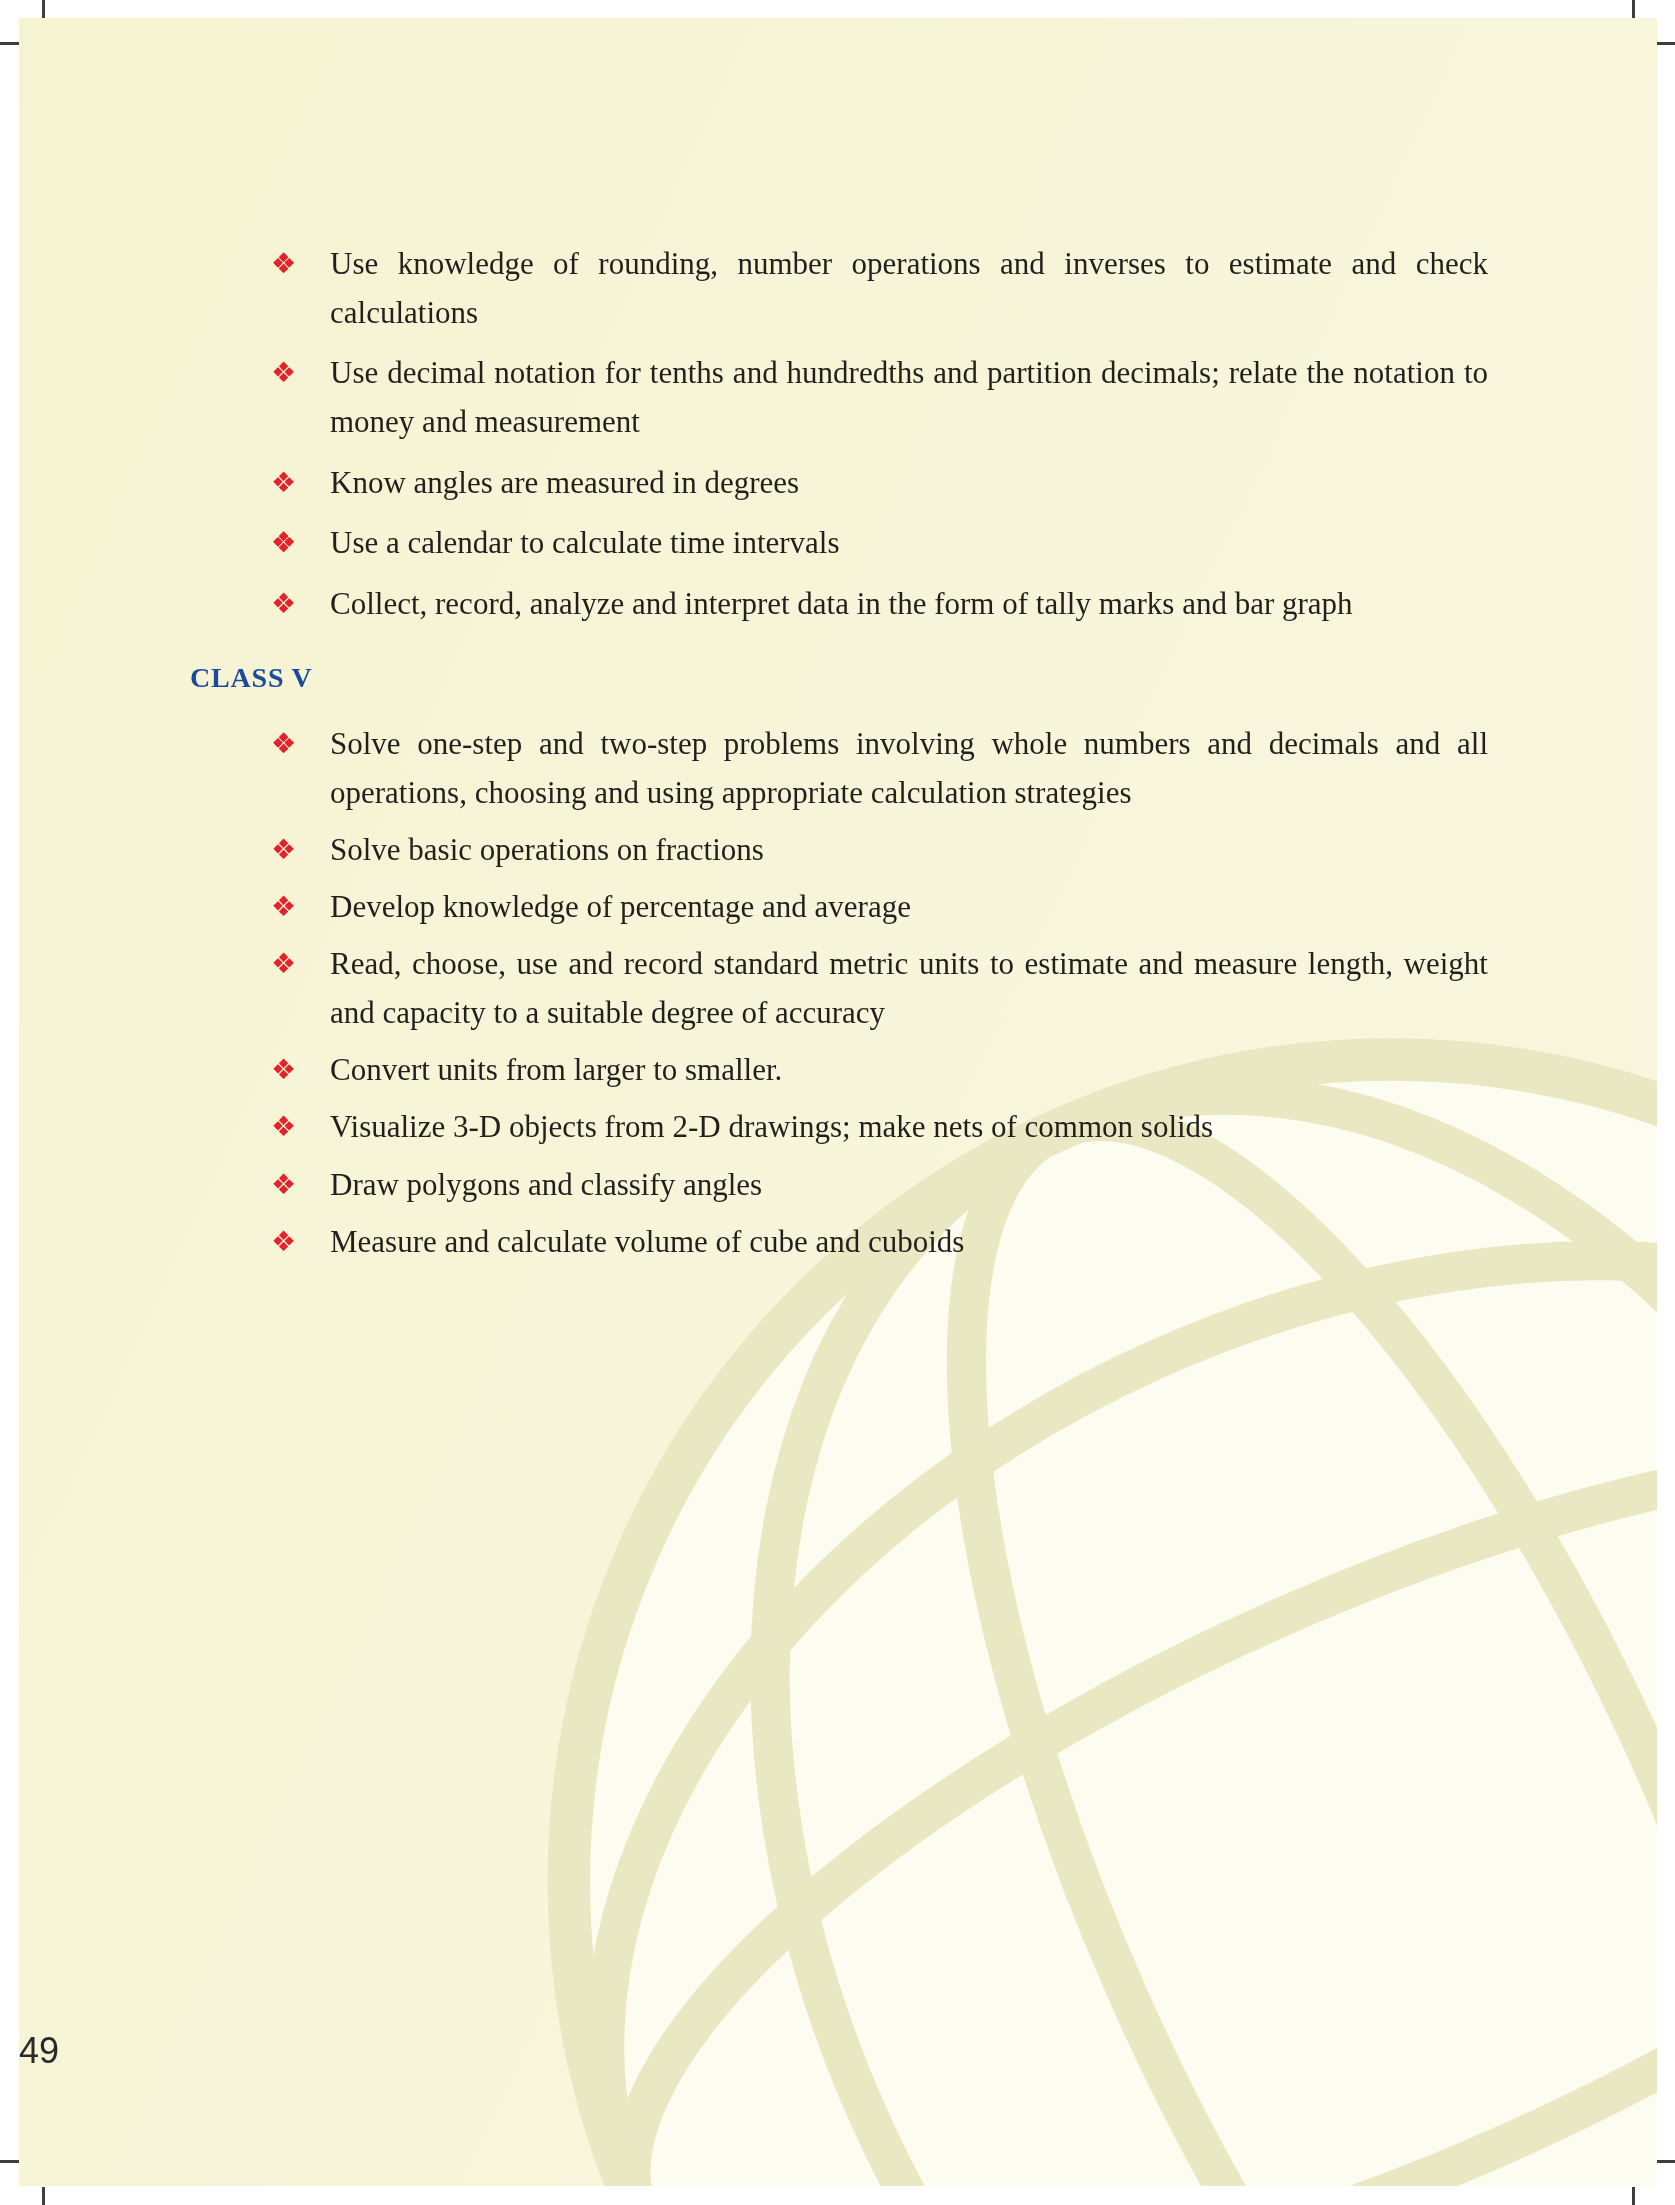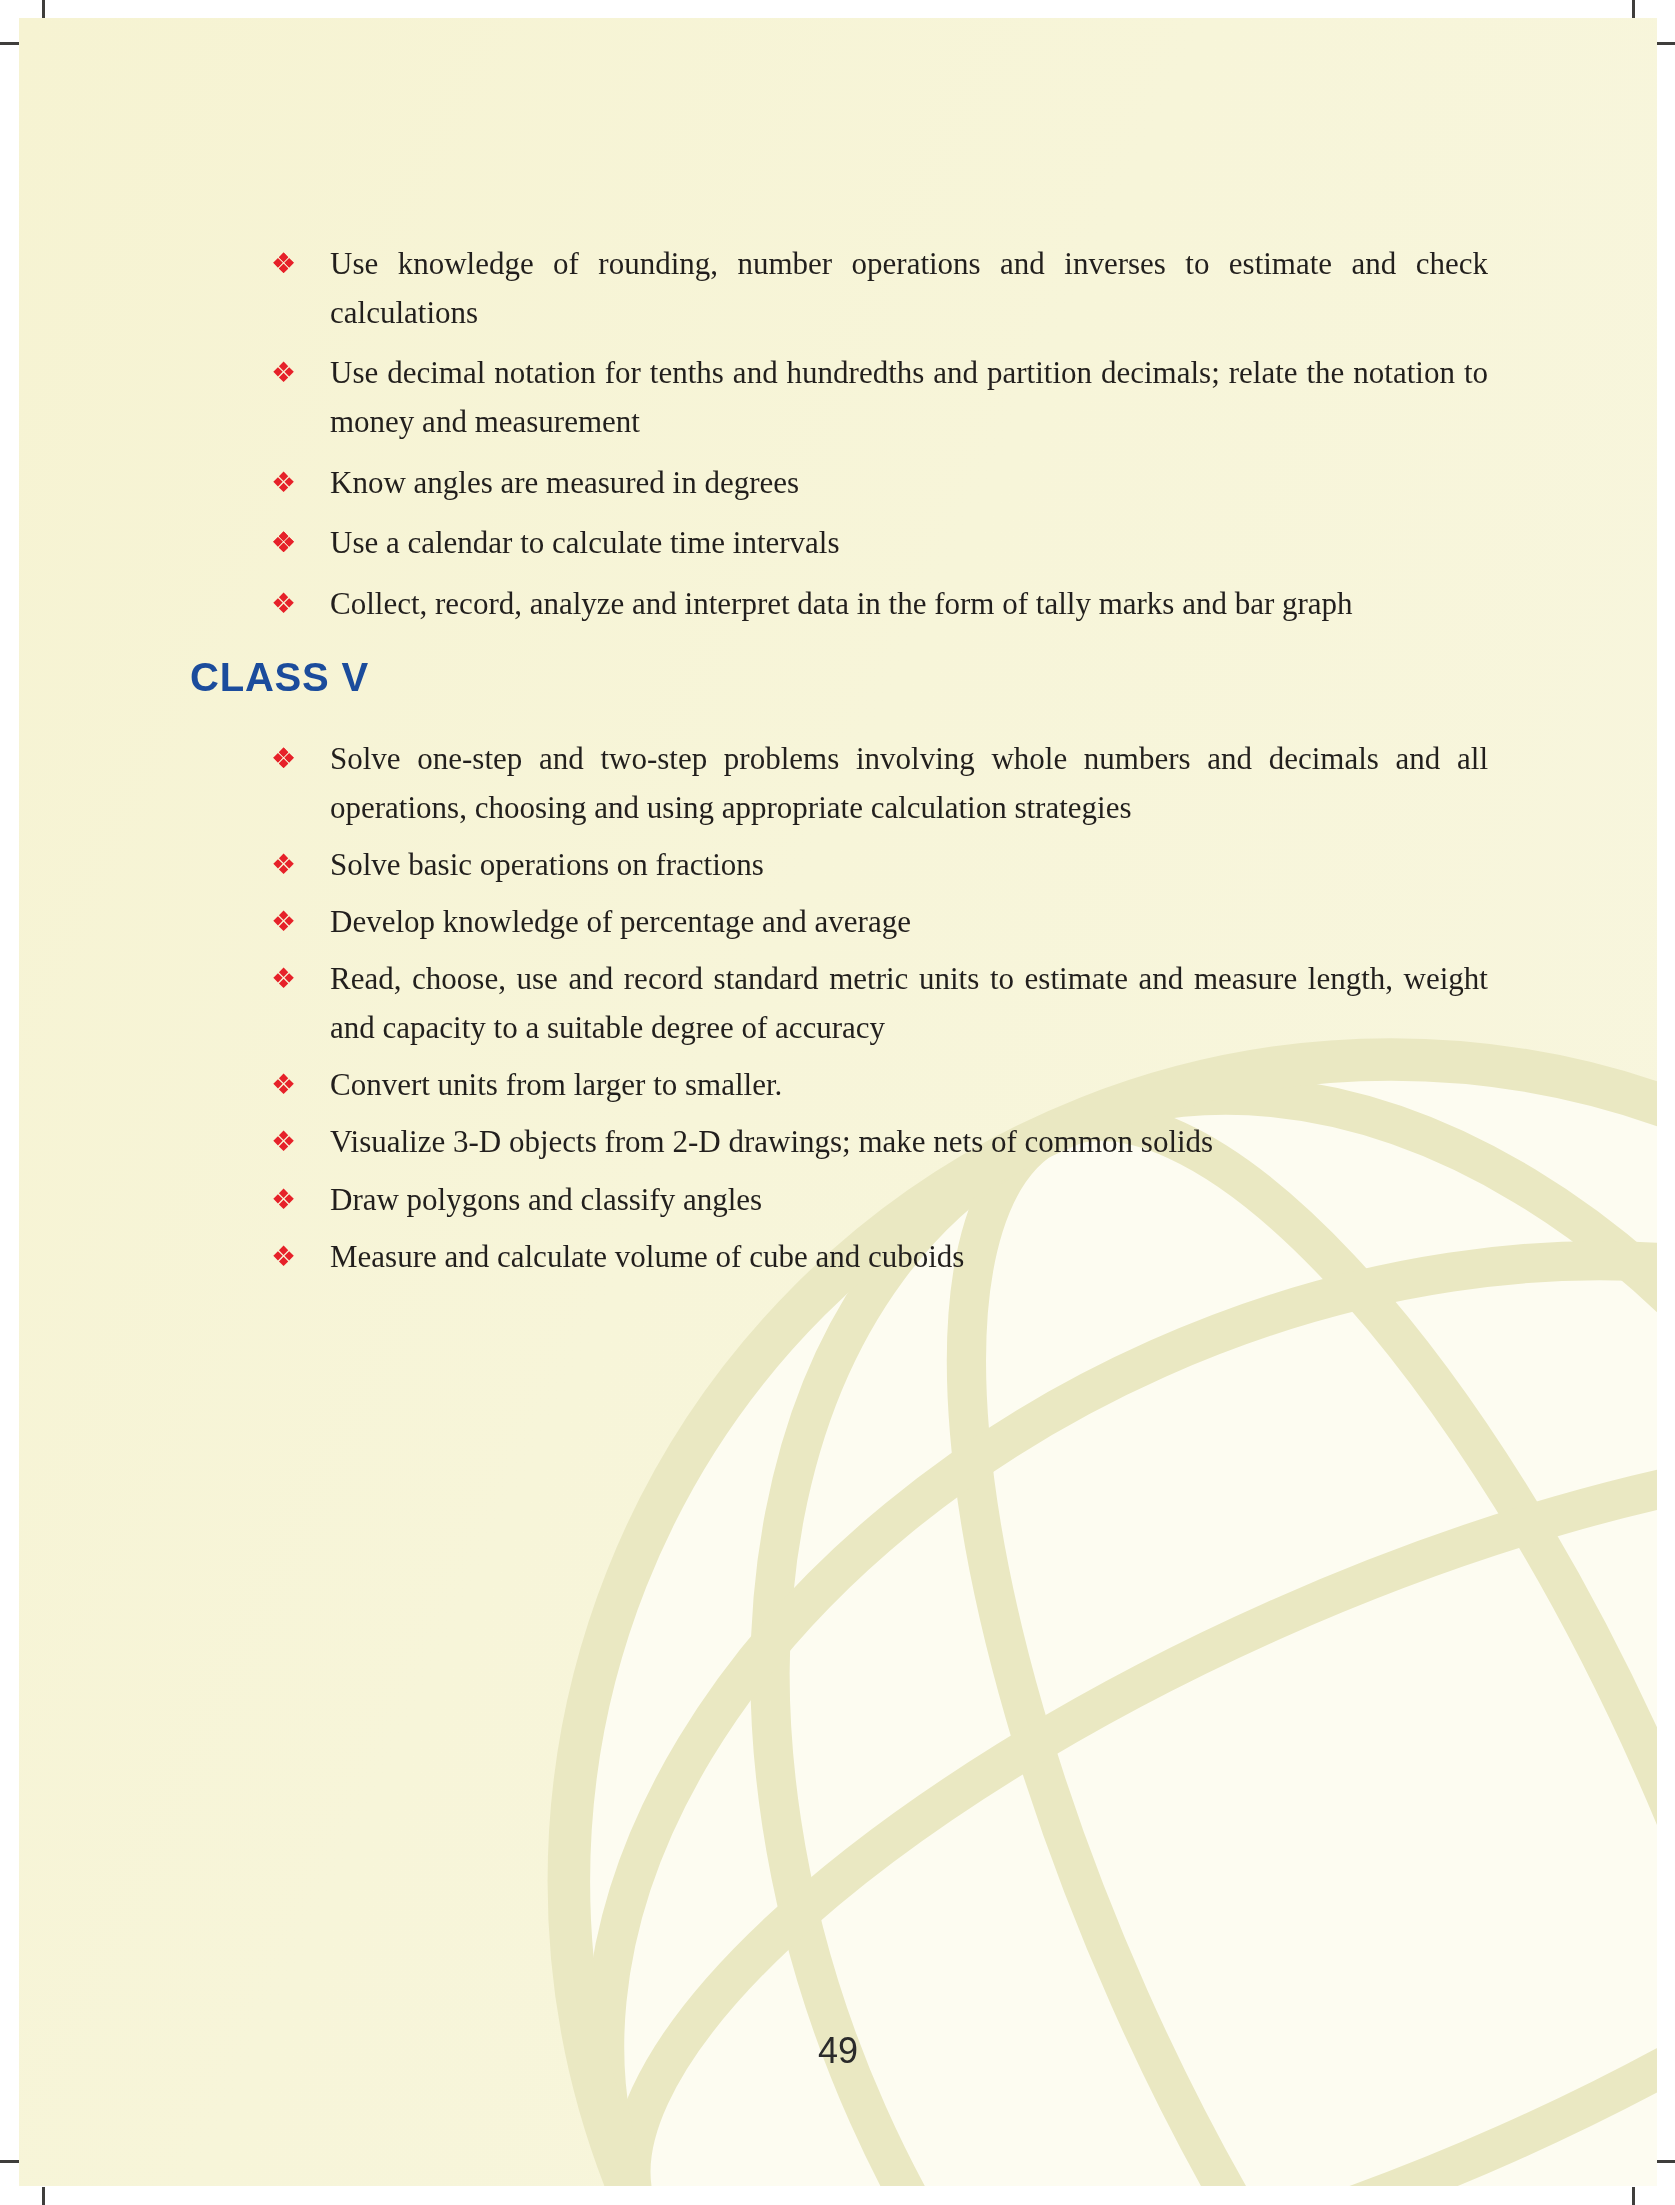--- a/index.html
+++ b/index.html
@@ -21,23 +21,23 @@
   
   .globe{position:absolute;left:0;top:0;pointer-events:none;}
   
   .content{position:absolute;left:171px;top:209px;width:1298px;
            font-size:31px;line-height:49px;color:#221f1d;text-align:justify;}
   .item{position:relative;padding-left:140px;margin-bottom:11.5px;}
   .classv .item{margin-bottom:8.2px;}
   .bullet{position:absolute;left:81px;top:0;line-height:49px;font-size:28px;
           font-family:"DejaVu Sans", sans-serif;color:#e62129;}
   .item-text{text-align:justify;}
-  h2.class-heading{margin:25px 0 32px 0;font-size:40px;line-height:49px;font-weight:bold;
-           color:#1b4c9c;letter-spacing:0.8px;font-family:Liberation Sans, sans-serif;}
-  .page-number{position:absolute;left:0;top:2012px;width:100%;text-align:center;
+  h2.class-heading{margin:25px 0 17px 0;font-size:28px;line-height:49px;font-weight:bold;
+           color:#1b4c9c;letter-spacing:0.8px;font-family:Liberation Serif, serif;}
+  .page-number{position:absolute;left:0;top:2012px;width:100%;text-align:left;
            font-family:"Liberation Sans", sans-serif;font-size:36px;line-height:41px;color:#2a2a2a;}
 </style>
 </head>
 <body>
 
 <div class="canvas">
 
   <div class="mark mk-tl-v"></div>
   <div class="mark mk-tl-h"></div>
   <div class="mark mk-tr-v"></div>

